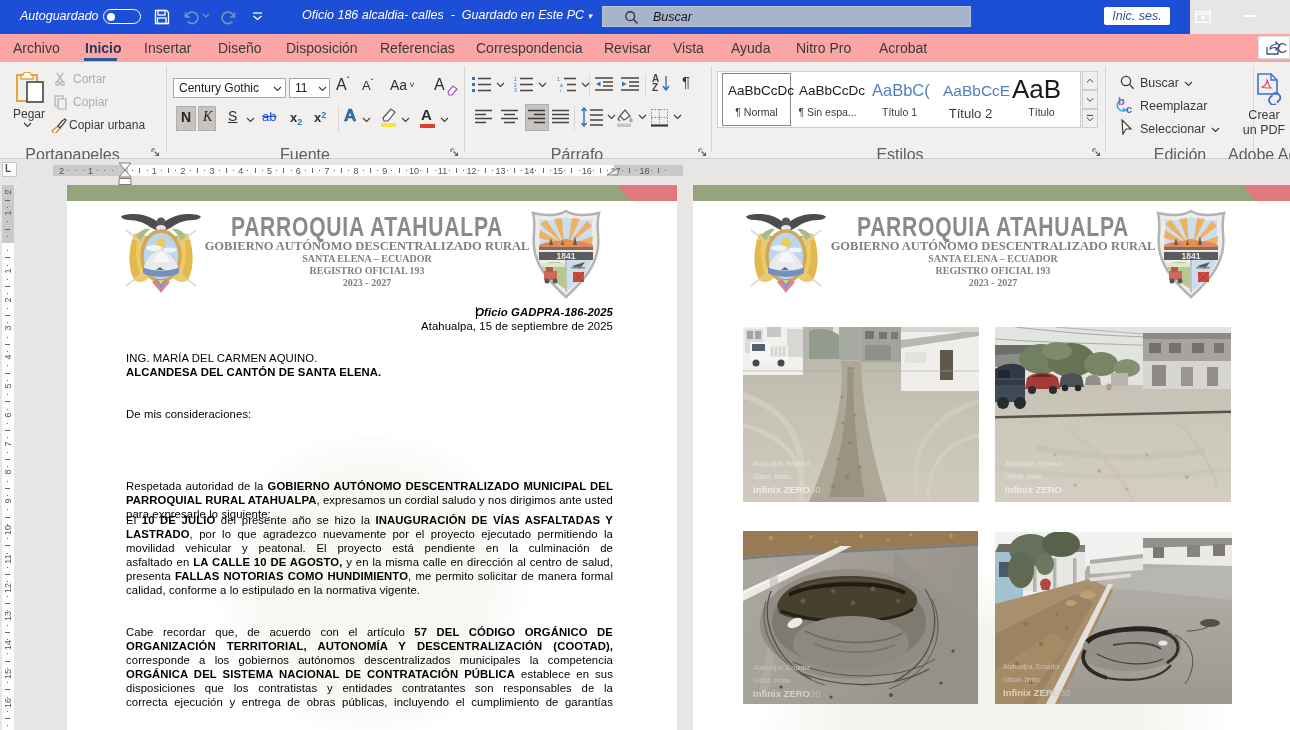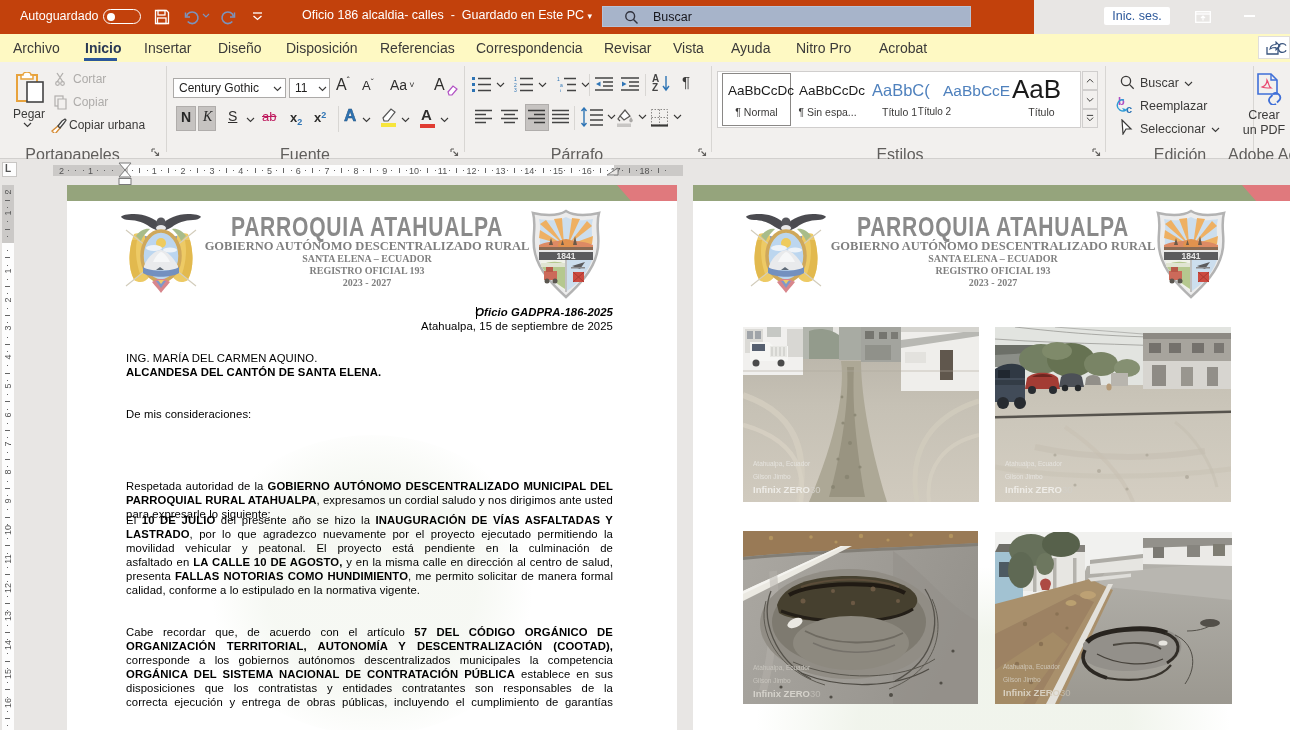--- a/index.html
+++ b/index.html
@@ -1,22 +1,22 @@
 <!DOCTYPE html>
 <html><head>
 <meta charset="utf-8">
 <style>
   * { margin:0; padding:0; box-sizing:border-box; }
   html,body { width:1290px; height:730px; overflow:hidden; font-family:"Liberation Sans", sans-serif; }
   .abs { position:absolute; }
   #root { position:relative; width:1290px; height:730px; background:#e8e6e4; }
   
-  #titlebar { position:absolute; left:0; top:0; width:1034px; height:34px; background:#c2410c; color:#fff; }
+  #titlebar { position:absolute; left:0; top:0; width:1190px; height:34px; background:#1d4ed8; color:#fff;font-style:italic; }
   
-  #tabrow { position:absolute; left:0; top:34px; width:1290px; height:28px; background:#fef9c3; }
+  #tabrow { position:absolute; left:0; top:34px; width:1290px; height:28px; background:#fca5a5; }
   .tab { position:absolute; top:6px; font-size:14px; color:#3b3a39; }
   
   #ribbon { position:absolute; left:0; top:62px; width:1290px; height:97px; background:#f2f0ee; border-bottom:1px solid #d2d0ce; }
   .gsep { position:absolute; top:4px; width:1px; height:86px; background:#d8d6d3; }
   .glabel { position:absolute; top:84px; font-size:16px; color:#605e5c; text-align:center; }
   .launch { position:absolute; top:86px; width:10px; height:10px; }
   .combo { position:absolute; background:#fff; border:1px solid #acaaa8; font-size:12px; color:#1f1e1d; }
   .selbox { background:#c6c3c1; border:1px solid #b0adab; }
   
   #rulerzone { position:absolute; left:0; top:159px; width:1290px; height:26px; background:#e8e6e4; }
@@ -157,21 +157,21 @@
       </svg>
 
     <div class="abs selbox" style="left:176px; top:44px; width:20px; height:25px;"></div>
     <div class="abs" style="left:181px; top:47px; font-size:14px; font-weight:bold; color:#262626;">N</div>
     <div class="abs selbox" style="left:198px; top:44px; width:18px; height:25px;"></div>
     <div class="abs" style="left:203px; top:47px; font-size:14px; font-style:italic; font-family:'Liberation Serif',serif; color:#262626;">K</div>
     <div class="abs" style="left:228px; top:46px; font-size:14px; text-decoration:underline; color:#2f2e2d;">S</div>
     <svg class="abs" style="left:246px; top:55px;" width="9" height="6" viewBox="0 0 9 6">
         <path d="M1 1 l3.5 3.5 L8 1" fill="none" stroke="#3b3a39" stroke-width="1.1"></path>
       </svg>
-    <div class="abs" style="left:262px; top:47px; font-size:13px; text-decoration:line-through; color:#be185d;">ab</div>
+    <div class="abs" style="left:262px; top:47px; font-size:13px; text-decoration:line-through; color:#1d4ed8;">ab</div>
     <div class="abs" style="left:290px; top:48px; font-size:13px; font-weight:bold; color:#2f2e2d;">x<span style="font-size:9px; color:#2e74b5; position:relative; top:3px;">2</span></div>
     <div class="abs" style="left:314px; top:48px; font-size:13px; font-weight:bold; color:#2f2e2d;">x<span style="font-size:9px; color:#2e74b5; position:relative; top:-4px;">2</span></div>
     <div class="gsep" style="left:338px; top:44px; height:26px;"></div>
     <div class="abs" style="left:344px; top:44px; font-size:17px; font-weight:bold; color:#2e74b5; -webkit-text-stroke:0.5px #1d4e7e;">A</div>
     <svg class="abs" style="left:362px; top:55px;" width="9" height="6" viewBox="0 0 9 6">
         <path d="M1 1 l3.5 3.5 L8 1" fill="none" stroke="#3b3a39" stroke-width="1.1"></path>
       </svg>
     <svg class="abs" style="left:379px; top:44px;" width="20" height="22" viewBox="0 0 20 22">
       <path d="M4 12 l8 -9 l4 3 l-7 9 l-4 0 z" fill="#fff" stroke="#555" stroke-width="1.2"></path>
       <rect x="2" y="17" width="15" height="4" fill="#f7e53c"></rect>
@@ -279,21 +279,21 @@
 
     <div class="abs" style="left:717px; top:9px; width:364px; height:57px; background:#fff; border:1px solid #d0cecd;"></div>
     <div class="abs" style="left:722px; top:11px; width:69px; height:53px; background:#fff; border:1px solid #8a8886; box-shadow:inset 0 0 0 1px #fff;"></div>
     <div class="abs" style="left:728px; top:21px; font-size:13.5px; color:#1a1a1a;">AaBbCcDc</div>
     <div class="abs" style="left:722px; top:44px; width:69px; text-align:center; font-size:10.5px; color:#3b3a39;">¶ Normal</div>
     <div class="abs" style="left:799px; top:21px; font-size:13.5px; color:#1a1a1a;">AaBbCcDc</div>
     <div class="abs" style="left:793px; top:44px; width:69px; text-align:center; font-size:10.5px; color:#3b3a39;">¶ Sin espa...</div>
     <div class="abs" style="left:872px; top:19px; font-size:16.5px; color:#4f81bd;">AaBbC(</div>
     <div class="abs" style="left:865px; top:44px; width:69px; text-align:center; font-size:10.5px; color:#3b3a39;">Título 1</div>
     <div class="abs" style="left:943px; top:20px; font-size:15.5px; color:#4f81bd;">AaBbCcE</div>
-    <div class="abs" style="left:900px; top:44px; width:69px; text-align:center; font-size:10px; color:#3b3a39;">Título 2</div>
+    <div class="abs" style="left:936px; top:44px; width:69px; text-align:center; font-size:13px; color:#3b3a39;">Título 2</div>
     <div class="abs" style="left:1012px; top:12px; font-size:26px; color:#1a1a1a;">AaB</div>
     <div class="abs" style="left:1007px; top:44px; width:69px; text-align:center; font-size:10.5px; color:#3b3a39;">Título</div>
     <div class="abs" style="left:1082px; top:9px; width:16px; height:19px; background:#f2f0ee; border:1px solid #d0cecd;"></div>
     <svg class="abs" style="left:1086px; top:16px;" width="8" height="6" viewBox="0 0 9 6">
         <path d="M1 4.5 l3.5 -3.5 L8 4.5" fill="none" stroke="#3b3a39" stroke-width="1.1"></path>
       </svg>
     <div class="abs" style="left:1082px; top:28px; width:16px; height:19px; background:#f2f0ee; border:1px solid #d0cecd;"></div>
     <svg class="abs" style="left:1086px; top:35px;" width="8" height="6" viewBox="0 0 9 6">
         <path d="M1 1 l3.5 3.5 L8 1" fill="none" stroke="#3b3a39" stroke-width="1.1"></path>
       </svg>

